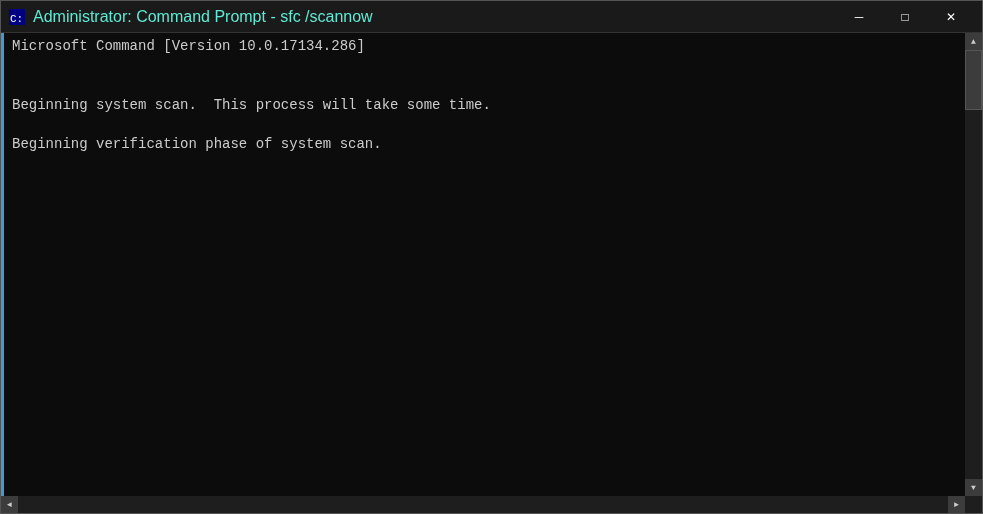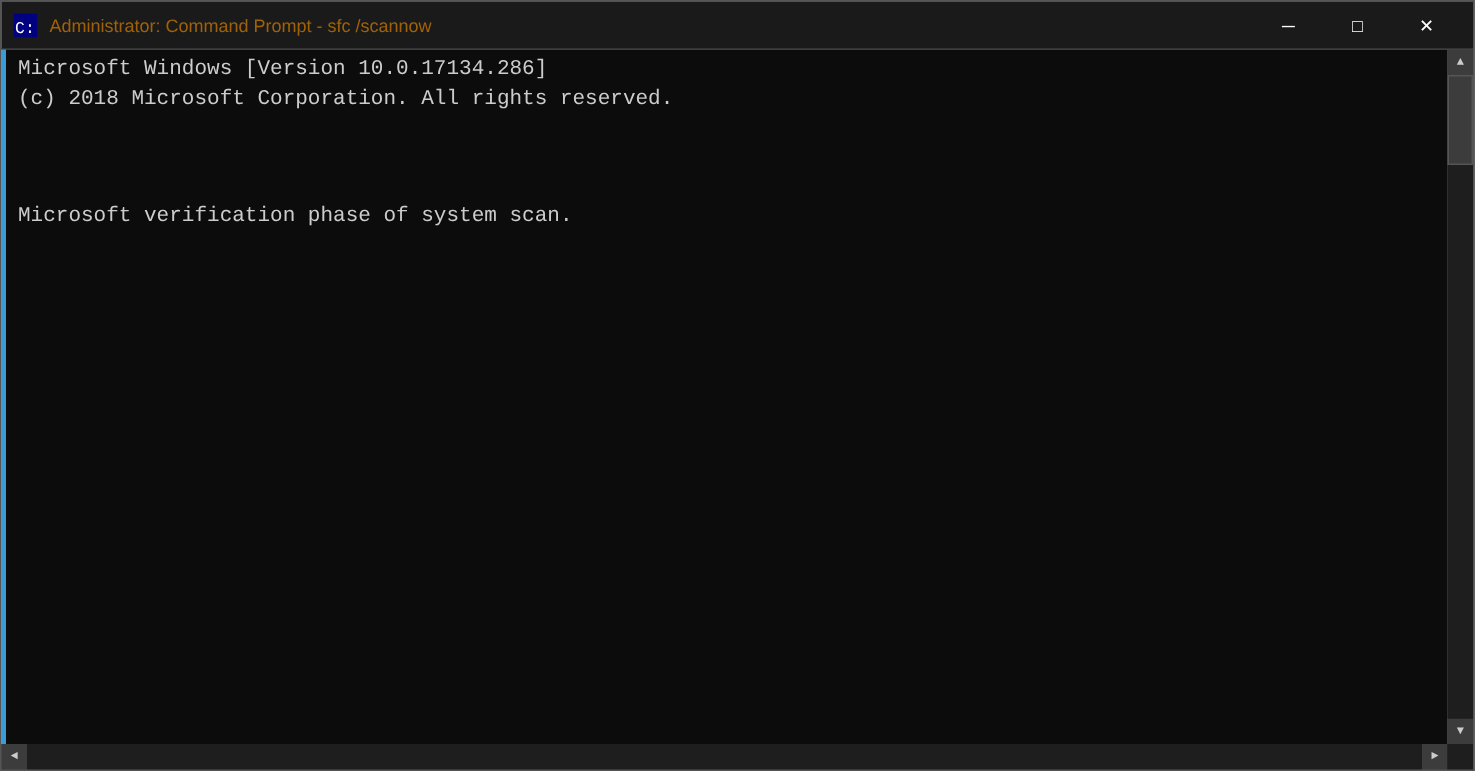--- a/index.html
+++ b/index.html
@@ -43,23 +43,23 @@
       align-items: center;
       justify-content: center;
     }
 
     .title-bar-icon svg {
       width: 16px;
       height: 16px;
     }
 
     .title-bar-text {
-      color: #a16207;
+      color: #5eead4;
       font-family: 'Segoe UI', Arial, sans-serif;
-      font-size: 12px;
+      font-size: 16px;
       flex: 1;
     }
 
     .title-bar-controls {
       display: flex;
       gap: 0;
     }
 
     .title-bar-btn {
       width: 46px;
@@ -203,26 +203,26 @@
       <button class="title-bar-btn">□</button>
       <button class="title-bar-btn close">✕</button>
     </div>
   </div>
 
   <div class="window-body">
 
     <div class="accent-border"></div>
 
     <div class="terminal" id="terminal-output">
-    <div class="terminal-line">Microsoft Windows [Version 10.0.17134.286]</div>
-        <div class="terminal-line">(c) 2018 Microsoft Corporation. All rights reserved.</div>
+    <div class="terminal-line">Microsoft Command [Version 10.0.17134.286]</div>
         <div class="terminal-line"></div>
         <div class="terminal-line"></div>
+        <div class="terminal-line">Beginning system scan.  This process will take some time.</div>
         <div class="terminal-line"></div>
-        <div class="terminal-line">Microsoft verification phase of system scan.</div>
+        <div class="terminal-line">Beginning verification phase of system scan.</div>
       </div>
 
     <div class="scrollbar">
       <div class="scrollbar-arrow">▲</div>
       <div class="scrollbar-track">
         <div class="scrollbar-thumb"></div>
       </div>
       <div class="scrollbar-arrow">▼</div>
     </div>
   </div>

